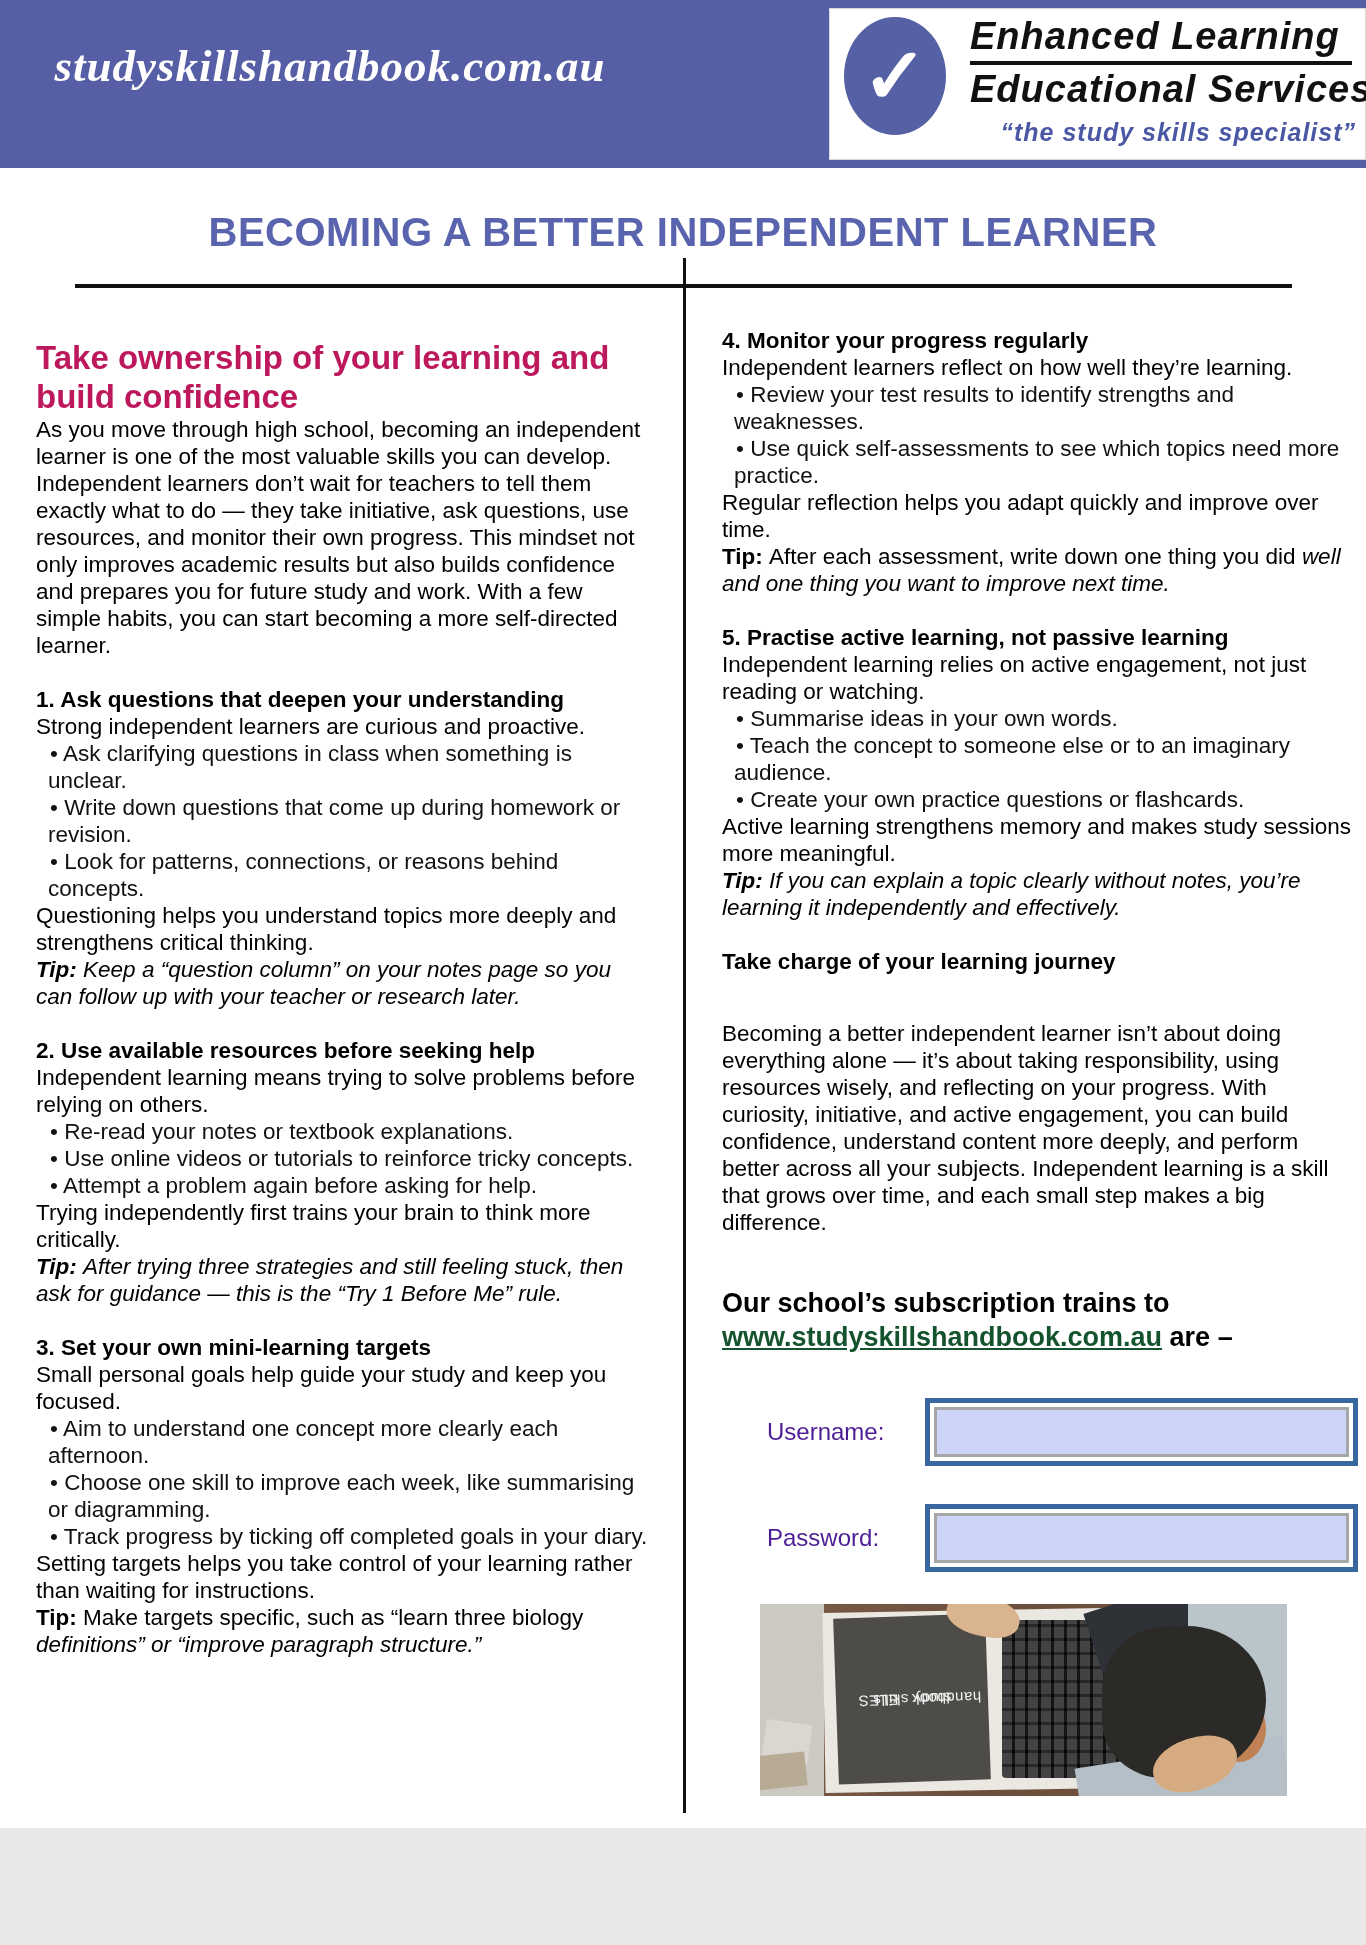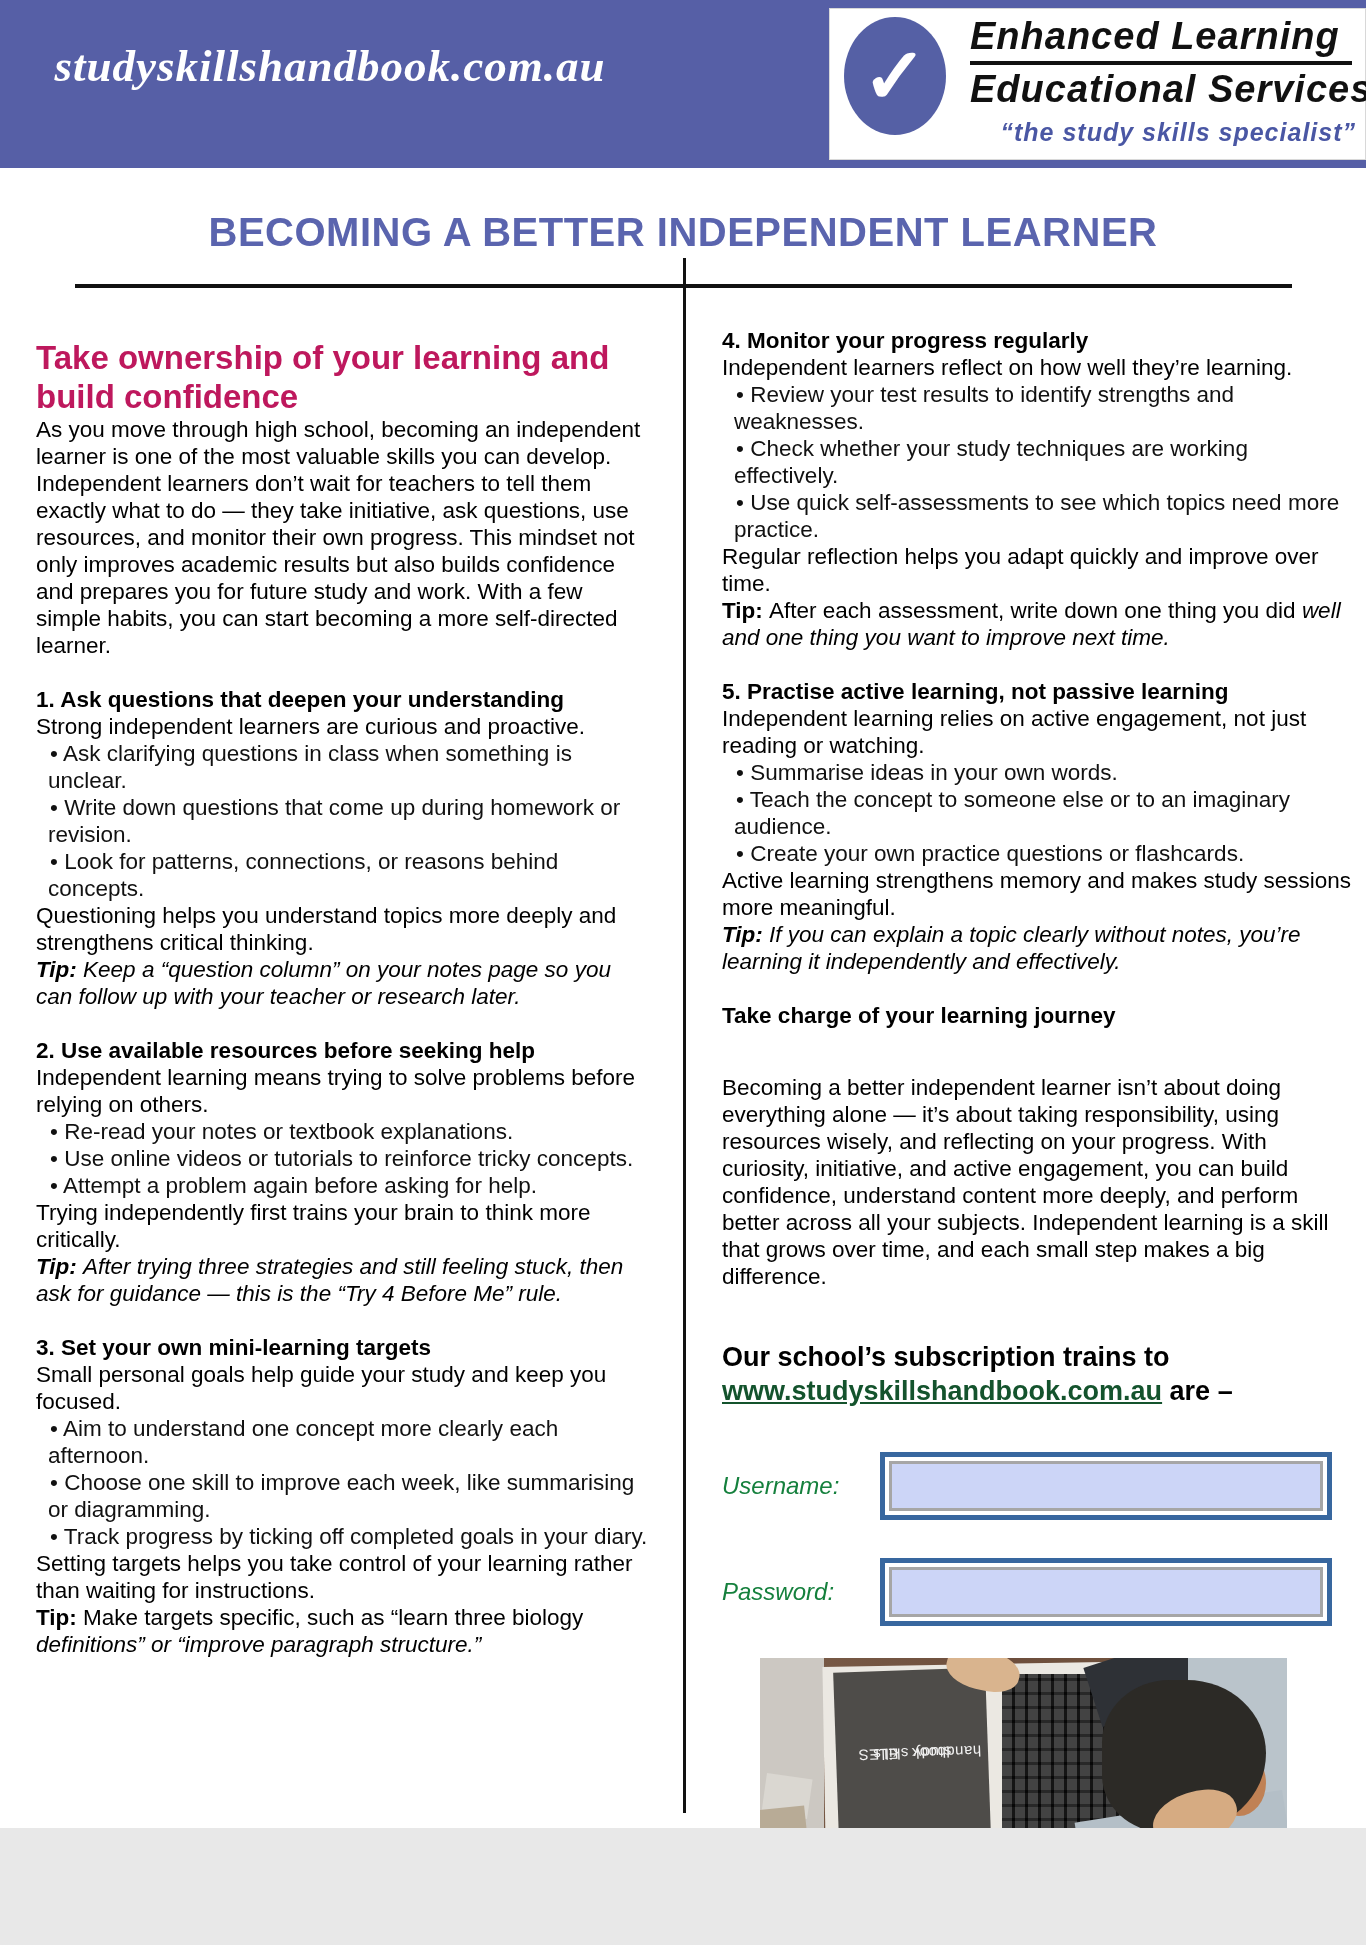--- a/index.html
+++ b/index.html
@@ -39,21 +39,21 @@
   .bullet::before{content:"• ";}
   .tip .b{font-weight:bold;}
   .tip .bi{font-weight:bold;font-style:italic;}
   .tip .i{font-style:italic;}
   .sec-takecharge .sec-h{margin-bottom:45px;}
   
   .sub-head{margin-top:50px;font-size:27px;line-height:34px;font-weight:bold;color:#000;}
   .sub-link{color:#14532d;text-decoration:underline;font-weight:bold;}
   .field-row{display:flex;align-items:center;margin-top:44px;}
   .field-row.pw{margin-top:38px;}
-  .field-label{width:158px;font-size:24px;font-style:italic;color:#15803d;flex:0 0 158px;}
+  .field-label{width:158px;font-size:24px;color:#4c1d95;flex:0 0 158px;margin-left:45px;}
   .field-outer{width:434px;height:50px;border:5px solid #38679f;background:#ffffff;
                padding:4px;}
   .field-input{width:100%;height:100%;box-sizing:border-box;border:3px solid #a6a6a6;
                background:#ccd5f7;font-size:22px;padding:0 8px;outline:none;}
   
   .photo{position:relative;margin:32px 0 0 38px;width:527px;height:192px;overflow:hidden;
          background:linear-gradient(100deg,#7a5c48 0%,#6d4e3c 45%,#75573f 100%);}
   .ph-left{position:absolute;left:0;top:0;width:64px;height:192px;background:#ccc8c2;}
   .ph-paper1{position:absolute;left:4px;top:118px;width:46px;height:40px;background:#dad7d1;transform:rotate(8deg);}
   .ph-paper2{position:absolute;left:-6px;top:150px;width:52px;height:34px;background:#b8ab96;transform:rotate(-6deg);}
@@ -117,41 +117,40 @@
             <p class="body-t">Questioning helps you understand topics more deeply and strengthens critical thinking.</p>
             <p class="body-t tip"><span class="bi">Tip: </span><span class="i">Keep a “question column” on your notes page so you can follow up with your teacher or research later.</span></p>
           </div>
           <div class="sec">
             <h3 class="sec-h">2. Use available resources before seeking help</h3>
             <p class="body-t">Independent learning means trying to solve problems before relying on others.</p>
             <div class="bullet">Re-read your notes or textbook explanations.</div>
             <div class="bullet">Use online videos or tutorials to reinforce tricky concepts.</div>
             <div class="bullet">Attempt a problem again before asking for help.</div>
             <p class="body-t">Trying independently first trains your brain to think more critically.</p>
-            <p class="body-t tip"><span class="bi">Tip: </span><span class="i">After trying three strategies and still feeling stuck, then ask for guidance — this is the “Try 4 Before Me” rule.</span></p>
+            <p class="body-t tip"><span class="bi">Tip: </span><span class="i">After trying three strategies and still feeling stuck, then ask for guidance — this is the “Try 1 Before Me” rule.</span></p>
           </div>
           <div class="sec">
             <h3 class="sec-h">3. Set your own mini-learning targets</h3>
             <p class="body-t">Small personal goals help guide your study and keep you focused.</p>
             <div class="bullet">Aim to understand one concept more clearly each afternoon.</div>
             <div class="bullet">Choose one skill to improve each week, like summarising or diagramming.</div>
             <div class="bullet">Track progress by ticking off completed goals in your diary.</div>
             <p class="body-t">Setting targets helps you take control of your learning rather than waiting for instructions.</p>
             <p class="body-t tip"><span class="b">Tip: </span><span class="">Make targets specific, such as “learn three biology </span><span class="i">definitions” or “improve paragraph structure.”</span></p>
           </div>
         </div>
     </div>
 
     <div class="col-right">
       <div id="right-sections" style="margin-top:17px;">
           <div class="sec">
             <h3 class="sec-h">4. Monitor your progress regularly</h3>
             <p class="body-t">Independent learners reflect on how well they’re learning.</p>
             <div class="bullet">Review your test results to identify strengths and weaknesses.</div>
-            <div class="bullet">Check whether your study techniques are working effectively.</div>
             <div class="bullet">Use quick self-assessments to see which topics need more practice.</div>
             <p class="body-t">Regular reflection helps you adapt quickly and improve over time.</p>
             <p class="body-t tip"><span class="b">Tip: </span><span class="">After each assessment, write down one thing you did </span><span class="i">well and one thing you want to improve next time.</span></p>
           </div>
           <div class="sec">
             <h3 class="sec-h">5. Practise active learning, not passive learning</h3>
             <p class="body-t">Independent learning relies on active engagement, not just reading or watching.</p>
             <div class="bullet">Summarise ideas in your own words.</div>
             <div class="bullet">Teach the concept to someone else or to an imaginary audience.</div>
             <div class="bullet">Create your own practice questions or flashcards.</div>

